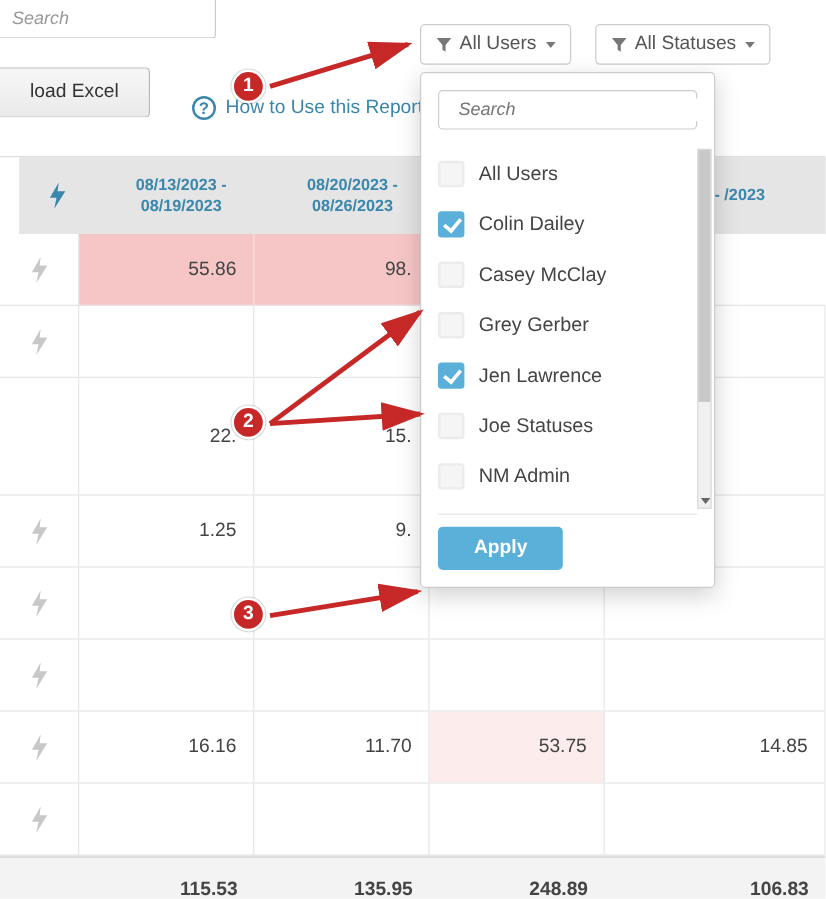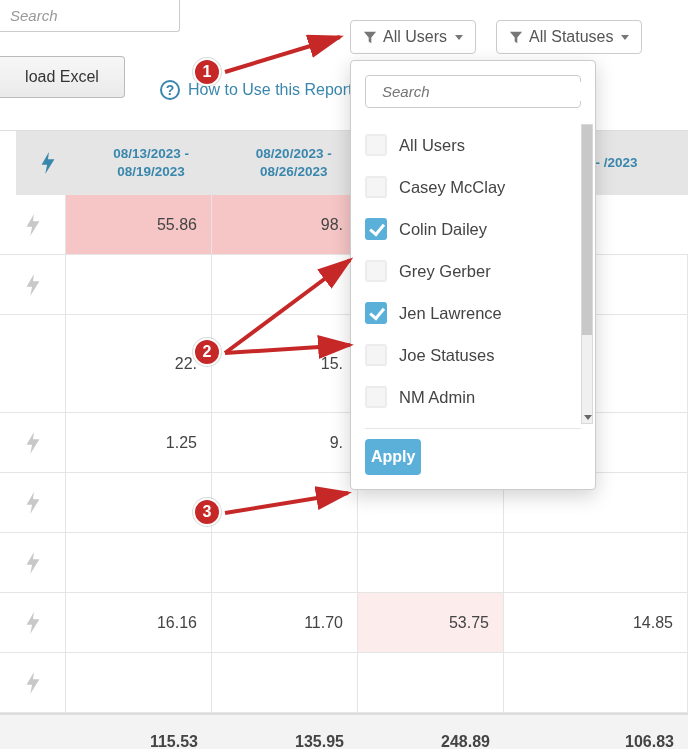--- a/index.html
+++ b/index.html
@@ -203,21 +203,21 @@
   }
   .dd-scroll .arrow.down { bottom:3px; border-top:5px solid #666; }
 
   .dd-sep { height:1px; background:#e5e5e5; margin:10px 14px; }
   .apply {
     margin:0 14px;
     background:#5bb0da;
     color:#fff;
     border:none;
     border-radius:4px;
-    padding:9px 6px;
+    padding:9px 30px;
     font-size:16px;
     font-weight:bold;
     cursor:pointer;
   }
 
   
   .badge {
     position:absolute;
     width:28px; height:28px;
     background:#c62828;
@@ -380,26 +380,26 @@
         <line x1="13" y1="13" x2="19" y2="19"></line>
       </svg>
     <input placeholder="Search" style="">
   </div>
   <div class="dd-list">
     <div class="dd-item">
       <span class="chk"></span>
       <span>All Users</span>
     </div>
     <div class="dd-item">
+      <span class="chk on"></span>
+      <span>Colin Dailey</span>
+    </div>
+    <div class="dd-item">
       <span class="chk"></span>
       <span>Casey McClay</span>
-    </div>
-    <div class="dd-item">
-      <span class="chk on"></span>
-      <span>Colin Dailey</span>
     </div>
     <div class="dd-item">
       <span class="chk"></span>
       <span>Grey Gerber</span>
     </div>
     <div class="dd-item">
       <span class="chk on"></span>
       <span>Jen Lawrence</span>
     </div>
     <div class="dd-item">

